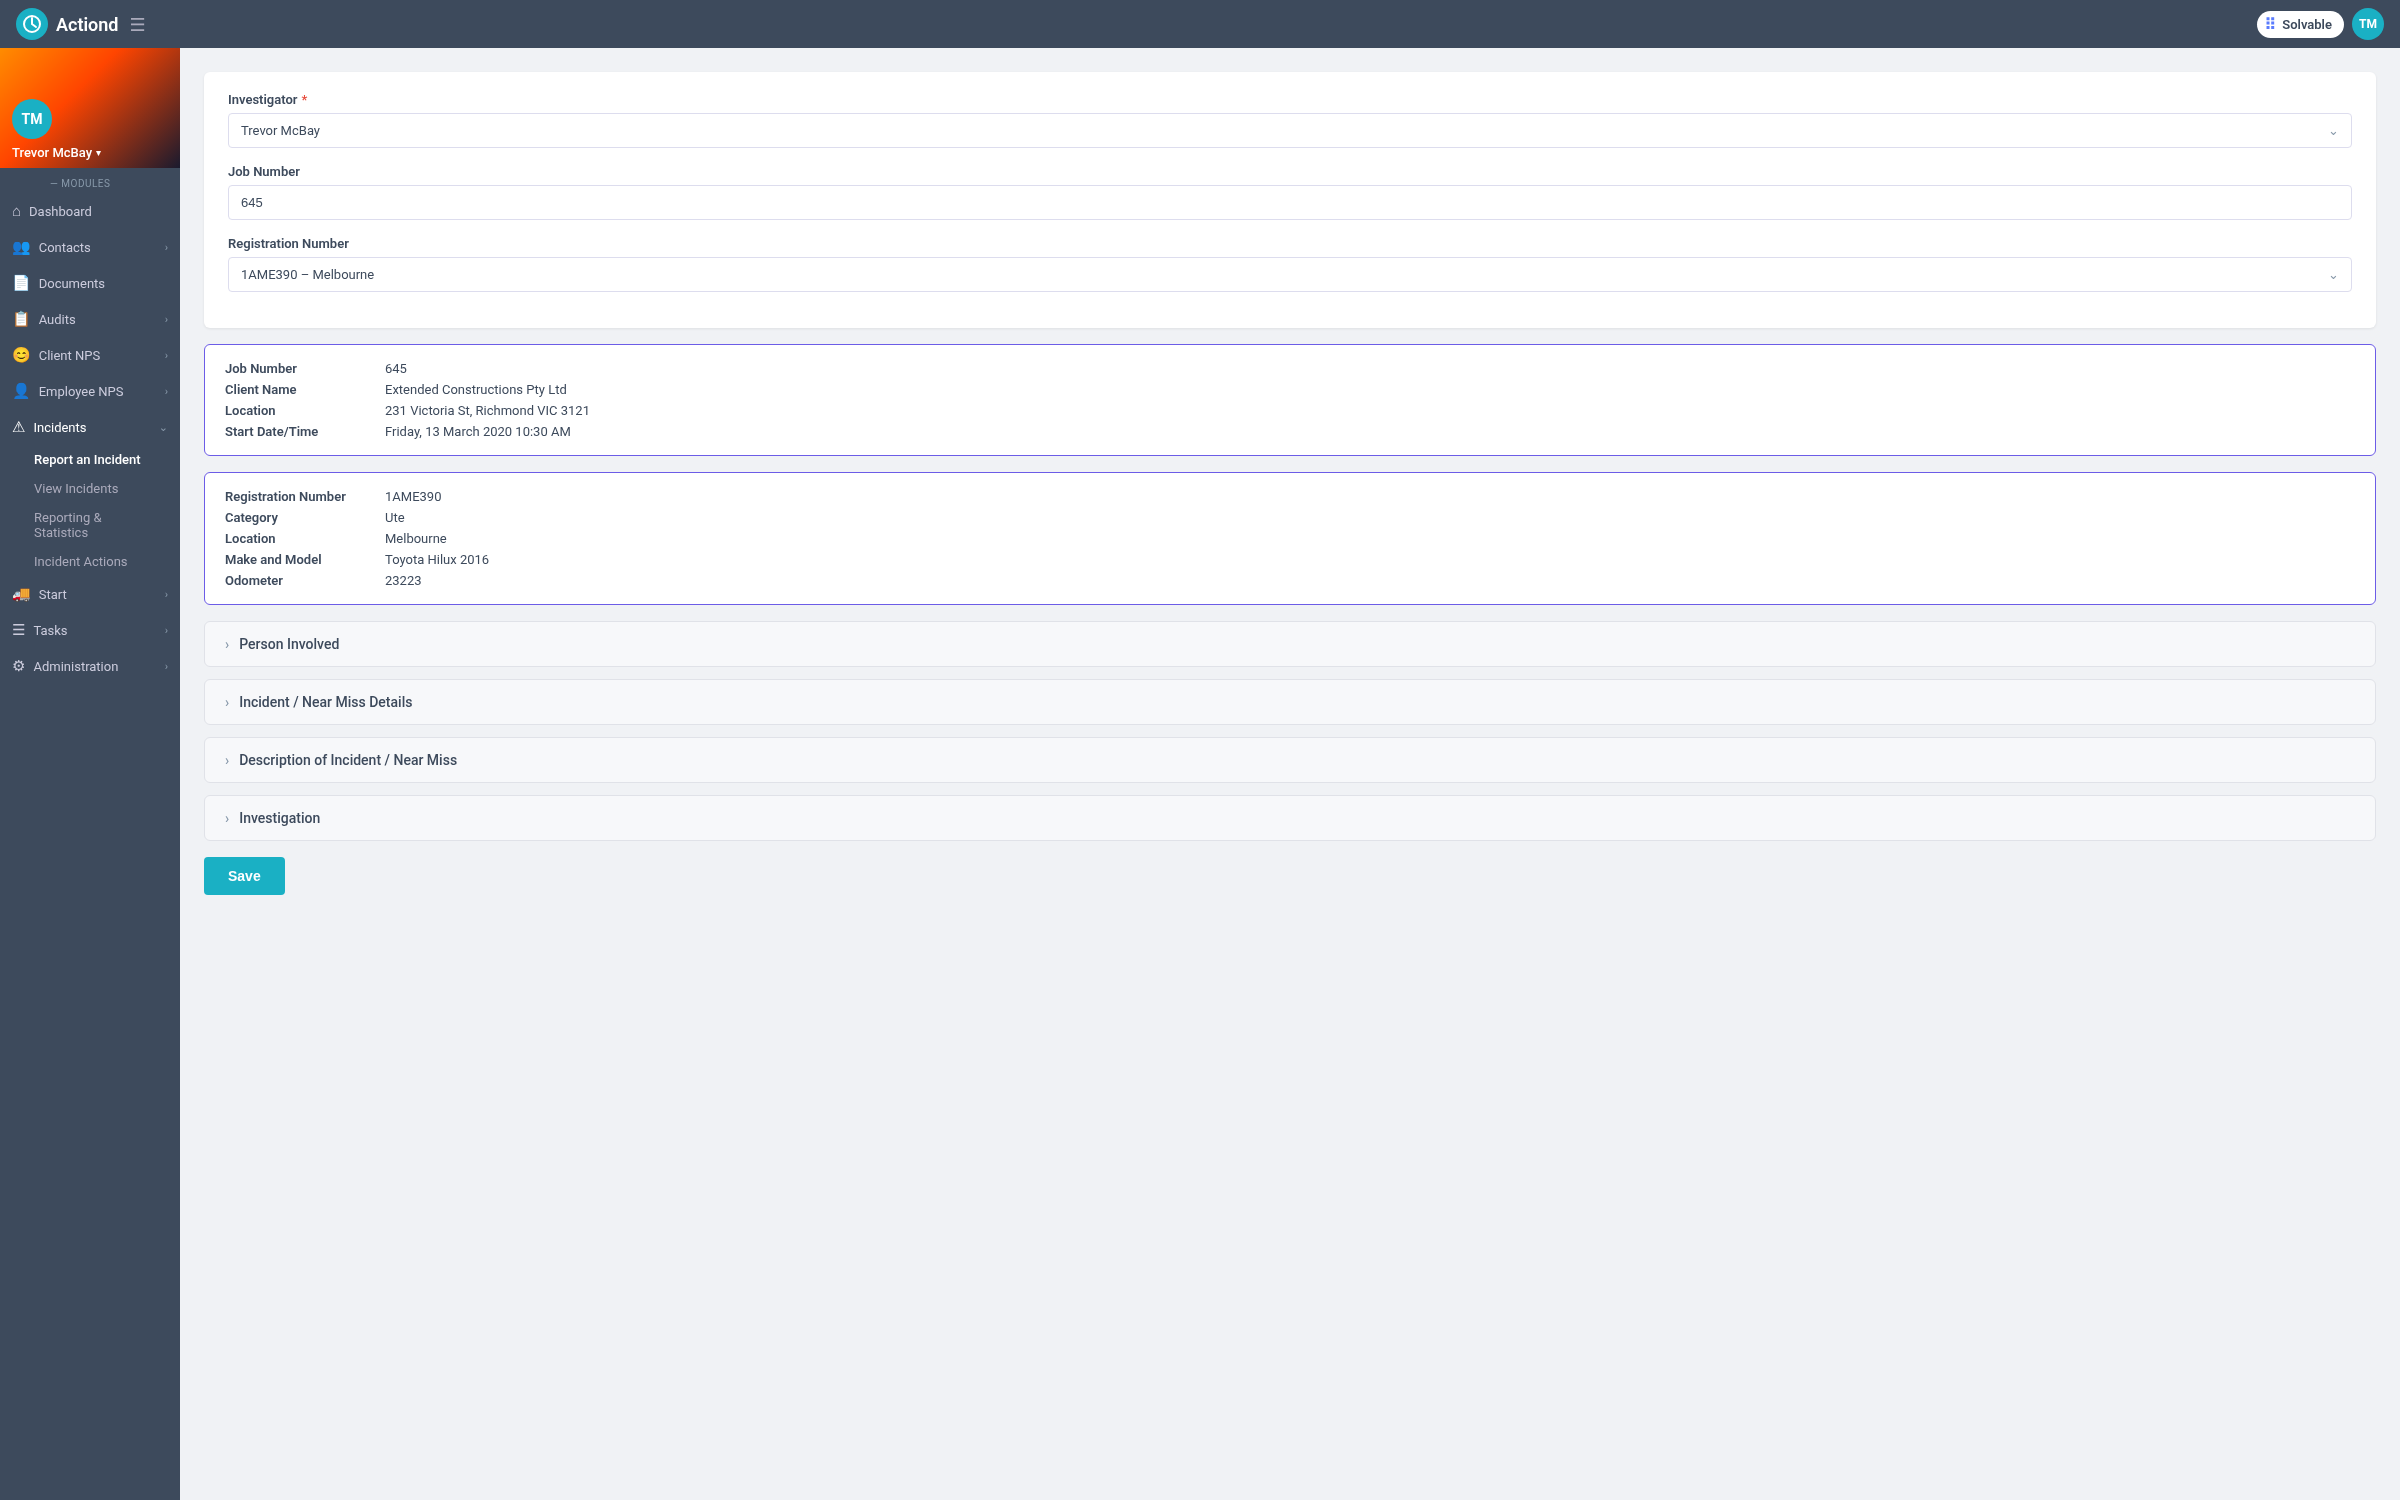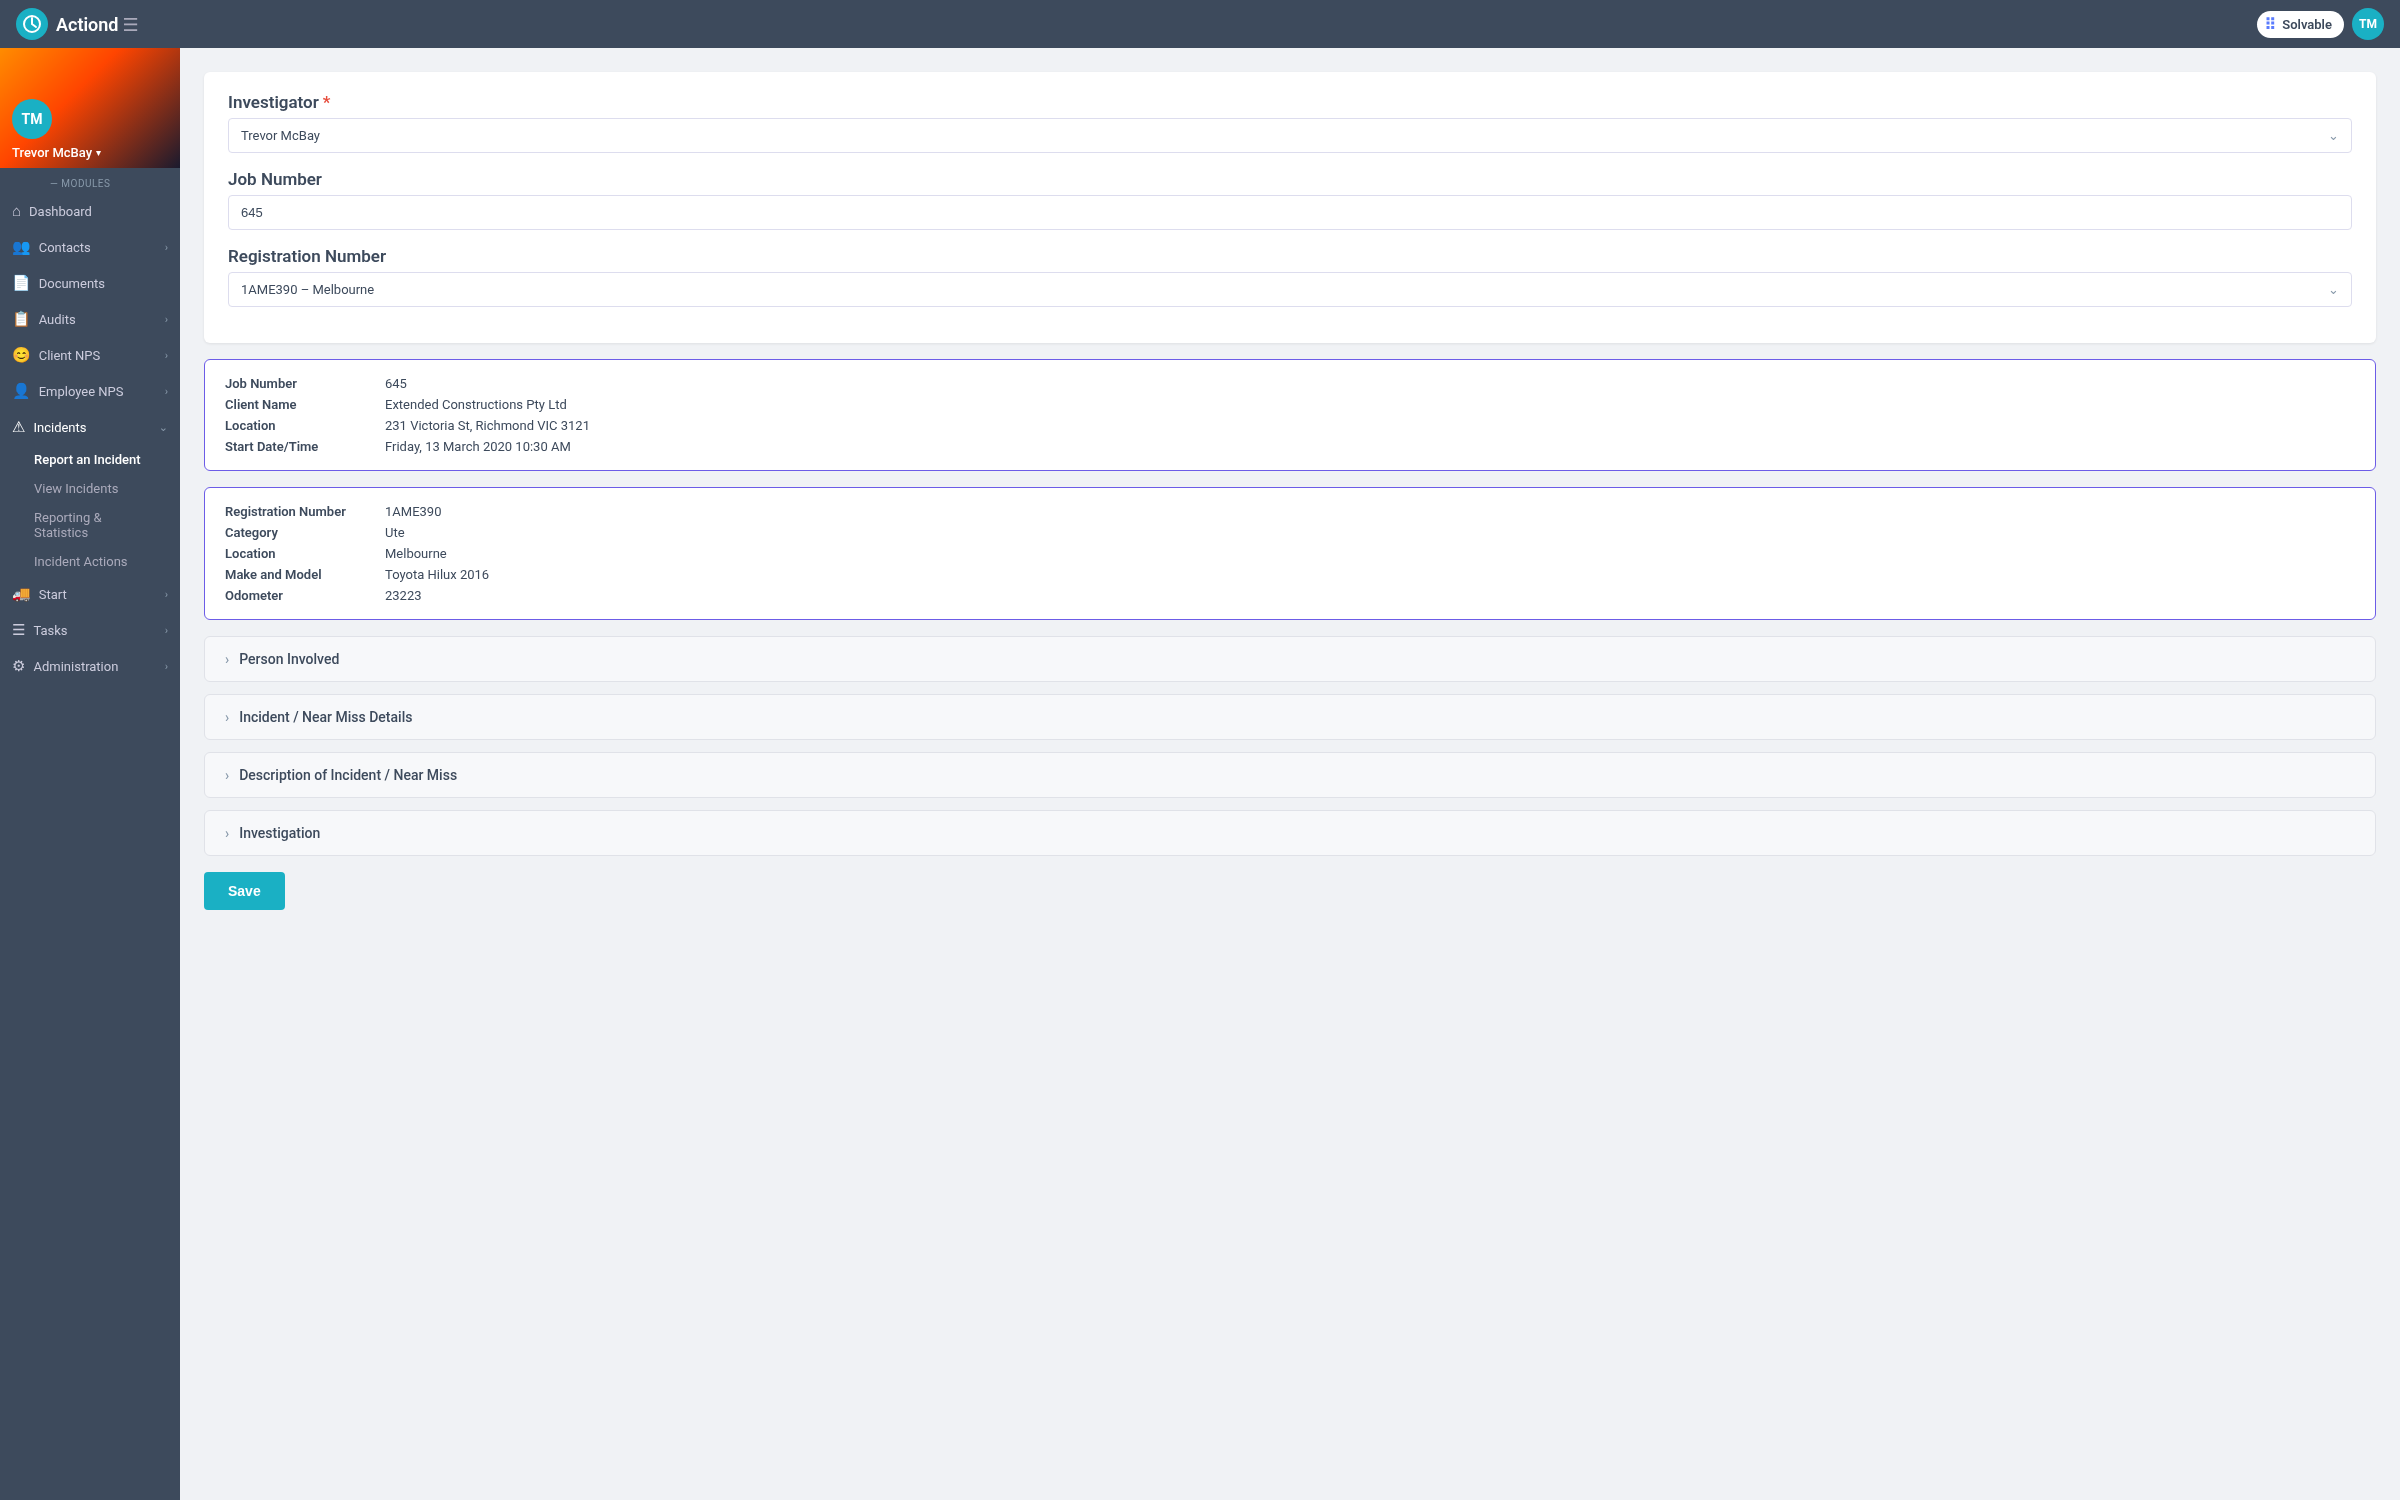--- a/index.html
+++ b/index.html
@@ -9,21 +9,21 @@
     .top-nav {
       background: #3d4a5c;
       height: 48px;
       display: flex;
       align-items: center;
       justify-content: space-between;
       padding: 0 16px;
       flex-shrink: 0;
       z-index: 100;
     }
-    .top-nav-left { display: flex; align-items: center; gap: 4px; }
+    .top-nav-left { display: flex; align-items: center; gap: 11px; }
     .logo-wrap { display: flex; align-items: center; gap: 8px; }
     .logo-icon {
       width: 32px; height: 32px;
       background: #1ab0c4;
       border-radius: 50%;
       display: flex; align-items: center; justify-content: center;
       color: white; font-size: 14px; font-weight: bold;
     }
     .logo-text { color: white; font-size: 18px; font-weight: 600; }
     .hamburger { color: #aab; font-size: 18px; cursor: pointer; }
@@ -127,21 +127,21 @@
 
     .form-section {
       background: white;
       border-radius: 6px;
       padding: 20px 24px;
       margin-bottom: 16px;
       box-shadow: 0 1px 3px rgba(0,0,0,0.08);
     }
 
     .field-label {
-      font-size: 17px;
+      font-size: 13px;
       font-weight: 600;
       color: #3d4a5c;
       margin-bottom: 6px;
       display: flex; align-items: center; gap: 4px;
     }
     .required-star { color: #e74c3c; }
 
     .field-input {
       width: 100%;
       border: 1px solid #dde;

